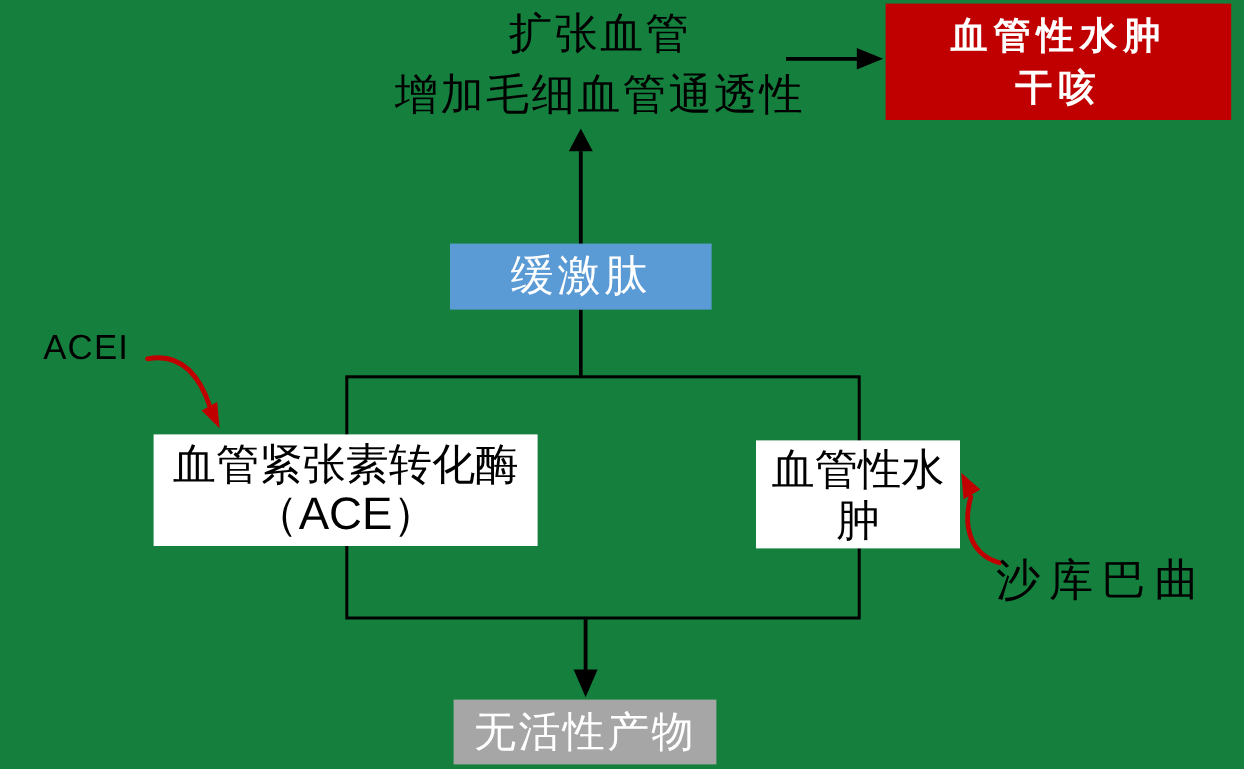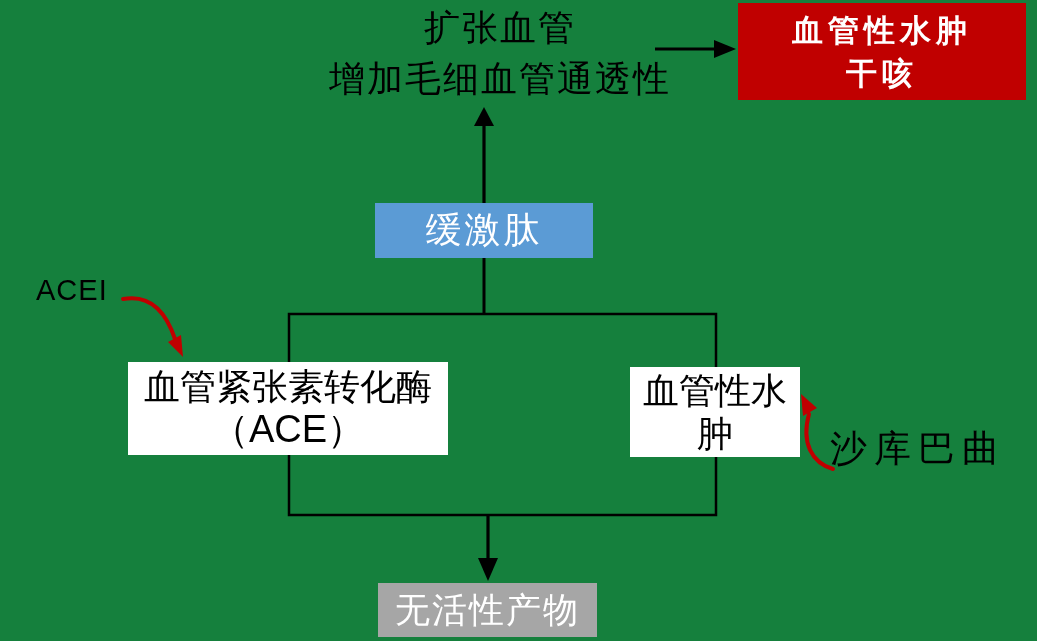--- a/index.html
+++ b/index.html
@@ -42,21 +42,21 @@
   .enzyme-right{
     left:630px;top:367px;width:170px;
     background:#ffffff;text-align:center;
     font-size:36px;line-height:43px;padding:2px 0;
   }
   .acei-label{
     left:36px;top:274px;
     font-size:29px;letter-spacing:1px;
   }
   .sacubitril-label{
-    left:830px;top:424px;
+    left:830px;top:459px;
     font-size:37px;letter-spacing:7px;
   }
   .product-box{
     left:378px;top:583px;width:219px;height:54px;
     background:#a6a6a6;color:#ffffff;
     display:flex;align-items:center;justify-content:center;
     font-size:35px;letter-spacing:2px;text-align:right;
   }
 </style>
 </head>

